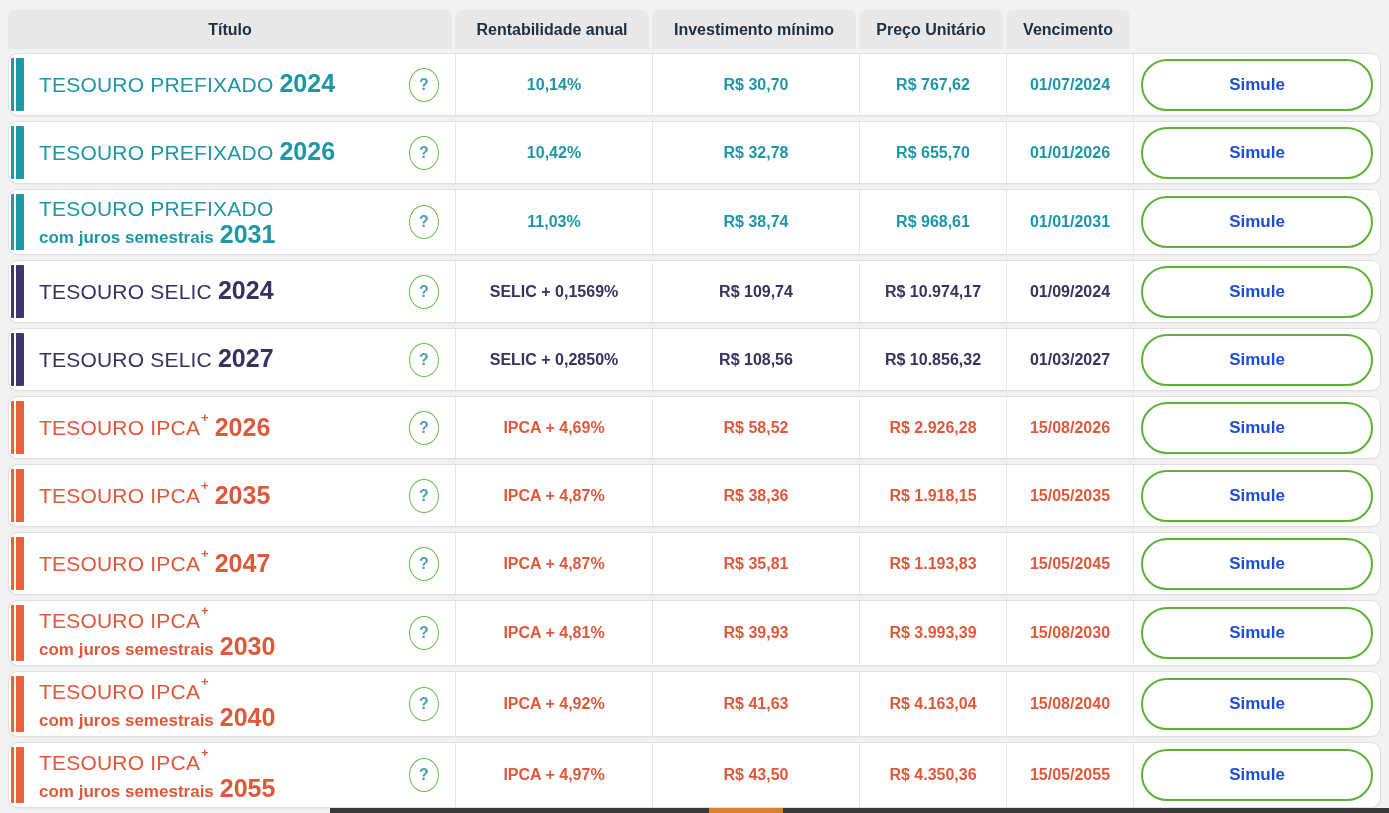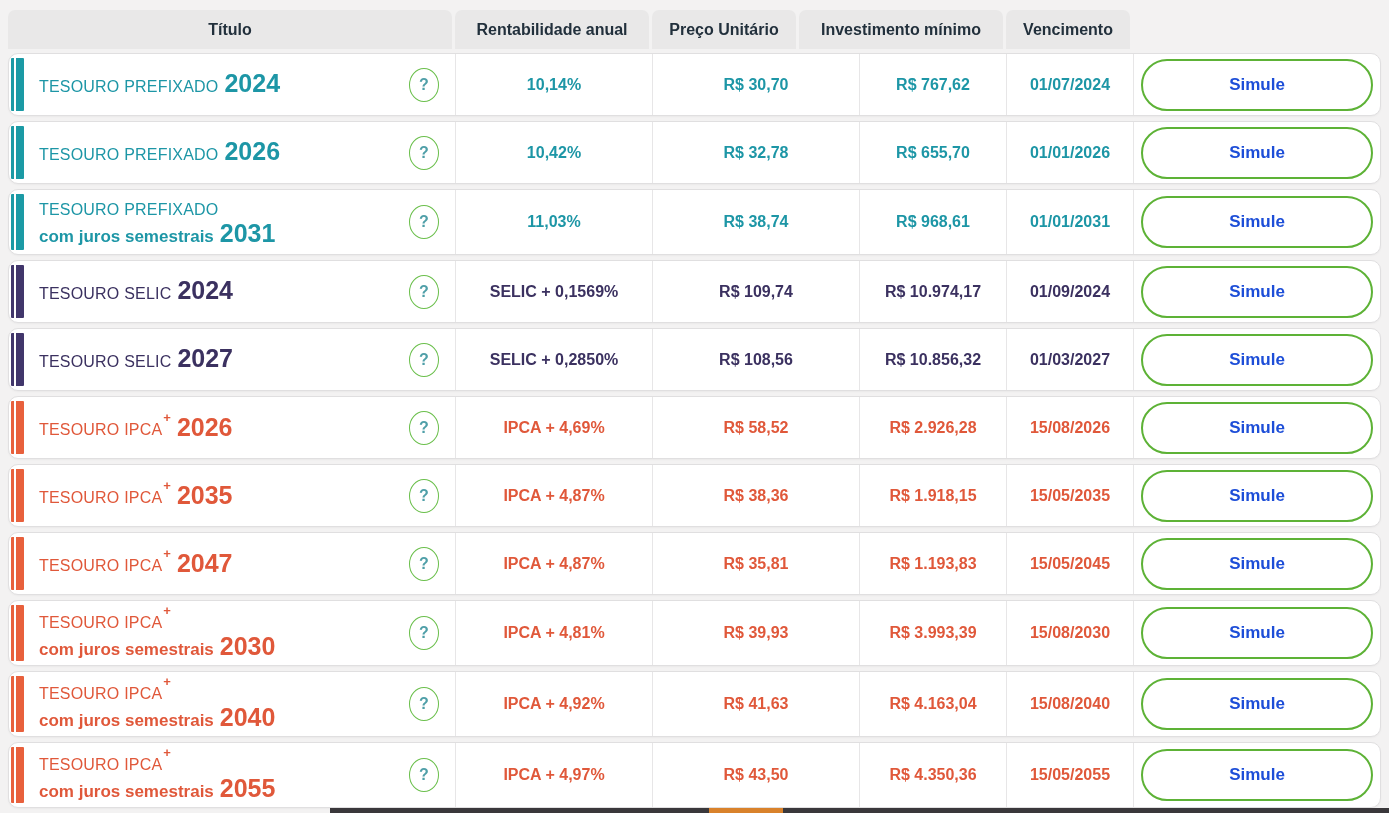--- a/index.html
+++ b/index.html
@@ -56,21 +56,21 @@
     position:absolute; left:2px; top:4px; bottom:4px; width:13px;
     border-radius:1px;
   }
   .row.teal   .bar { background:linear-gradient(90deg,#1b9aa5 0 3px, rgba(255,255,255,.55) 3px 5px, #1b9aa5 5px); }
   .row.purple .bar { background:linear-gradient(90deg,#41366b 0 3px, rgba(255,255,255,.5) 3px 5px, #41366b 5px); }
   .row.orange .bar { background:linear-gradient(90deg,#e8603c 0 3px, rgba(255,255,255,.5) 3px 5px, #e8603c 5px); }
 
   .bond { display:flex; flex-direction:column; justify-content:center; }
   .l1 { line-height:25px; white-space:nowrap; }
   .l2 { line-height:23px; white-space:nowrap; }
-  .bond-name { font-size:16px; font-weight:400; letter-spacing:.2px; }
+  .bond-name { font-size:21px; font-weight:400; letter-spacing:.2px; }
   .bond-sup  { font-size:13px; font-weight:700; position:relative; top:-7px; margin-left:1px; }
   .bond-year { font-size:25px; font-weight:700; margin-left:6px; }
   .bond-sub  { font-size:17px; font-weight:700;text-align:right; }
 
   .row.teal   .bond, .row.teal   .c-rent, .row.teal   .c-inv, .row.teal   .c-preco, .row.teal   .c-venc { color:#1d96a6; }
   .row.purple .bond, .row.purple .c-rent, .row.purple .c-inv, .row.purple .c-preco, .row.purple .c-venc { color:#3b3160; }
   .row.orange .bond, .row.orange .c-rent, .row.orange .c-inv, .row.orange .c-preco, .row.orange .c-venc { color:#e0583a; }
 
   .c-rent,.c-inv,.c-preco,.c-venc { font-size:16px; font-weight:700; }
 
@@ -104,22 +104,22 @@
   }
 </style>
 </head>
 <body>
 
 <div class="stage">
 
   <div class="thead">
     <div class="th h-title">Título</div>
     <div class="th h-rent">Rentabilidade anual</div>
+    <div class="th h-inv">Investimento mínimo</div>
     <div class="th h-preco">Preço Unitário</div>
-    <div class="th h-inv">Investimento mínimo</div>
     <div class="th h-venc">Vencimento</div>
   </div>
 
   <div class="tbody">
 
     <div class="row teal">
       <div class="cell c-title">
         <span class="bar"></span>
         <div class="bond">
           <div class="l1"><span class="bond-name">TESOURO PREFIXADO</span><span class="bond-year">2024</span></div>

